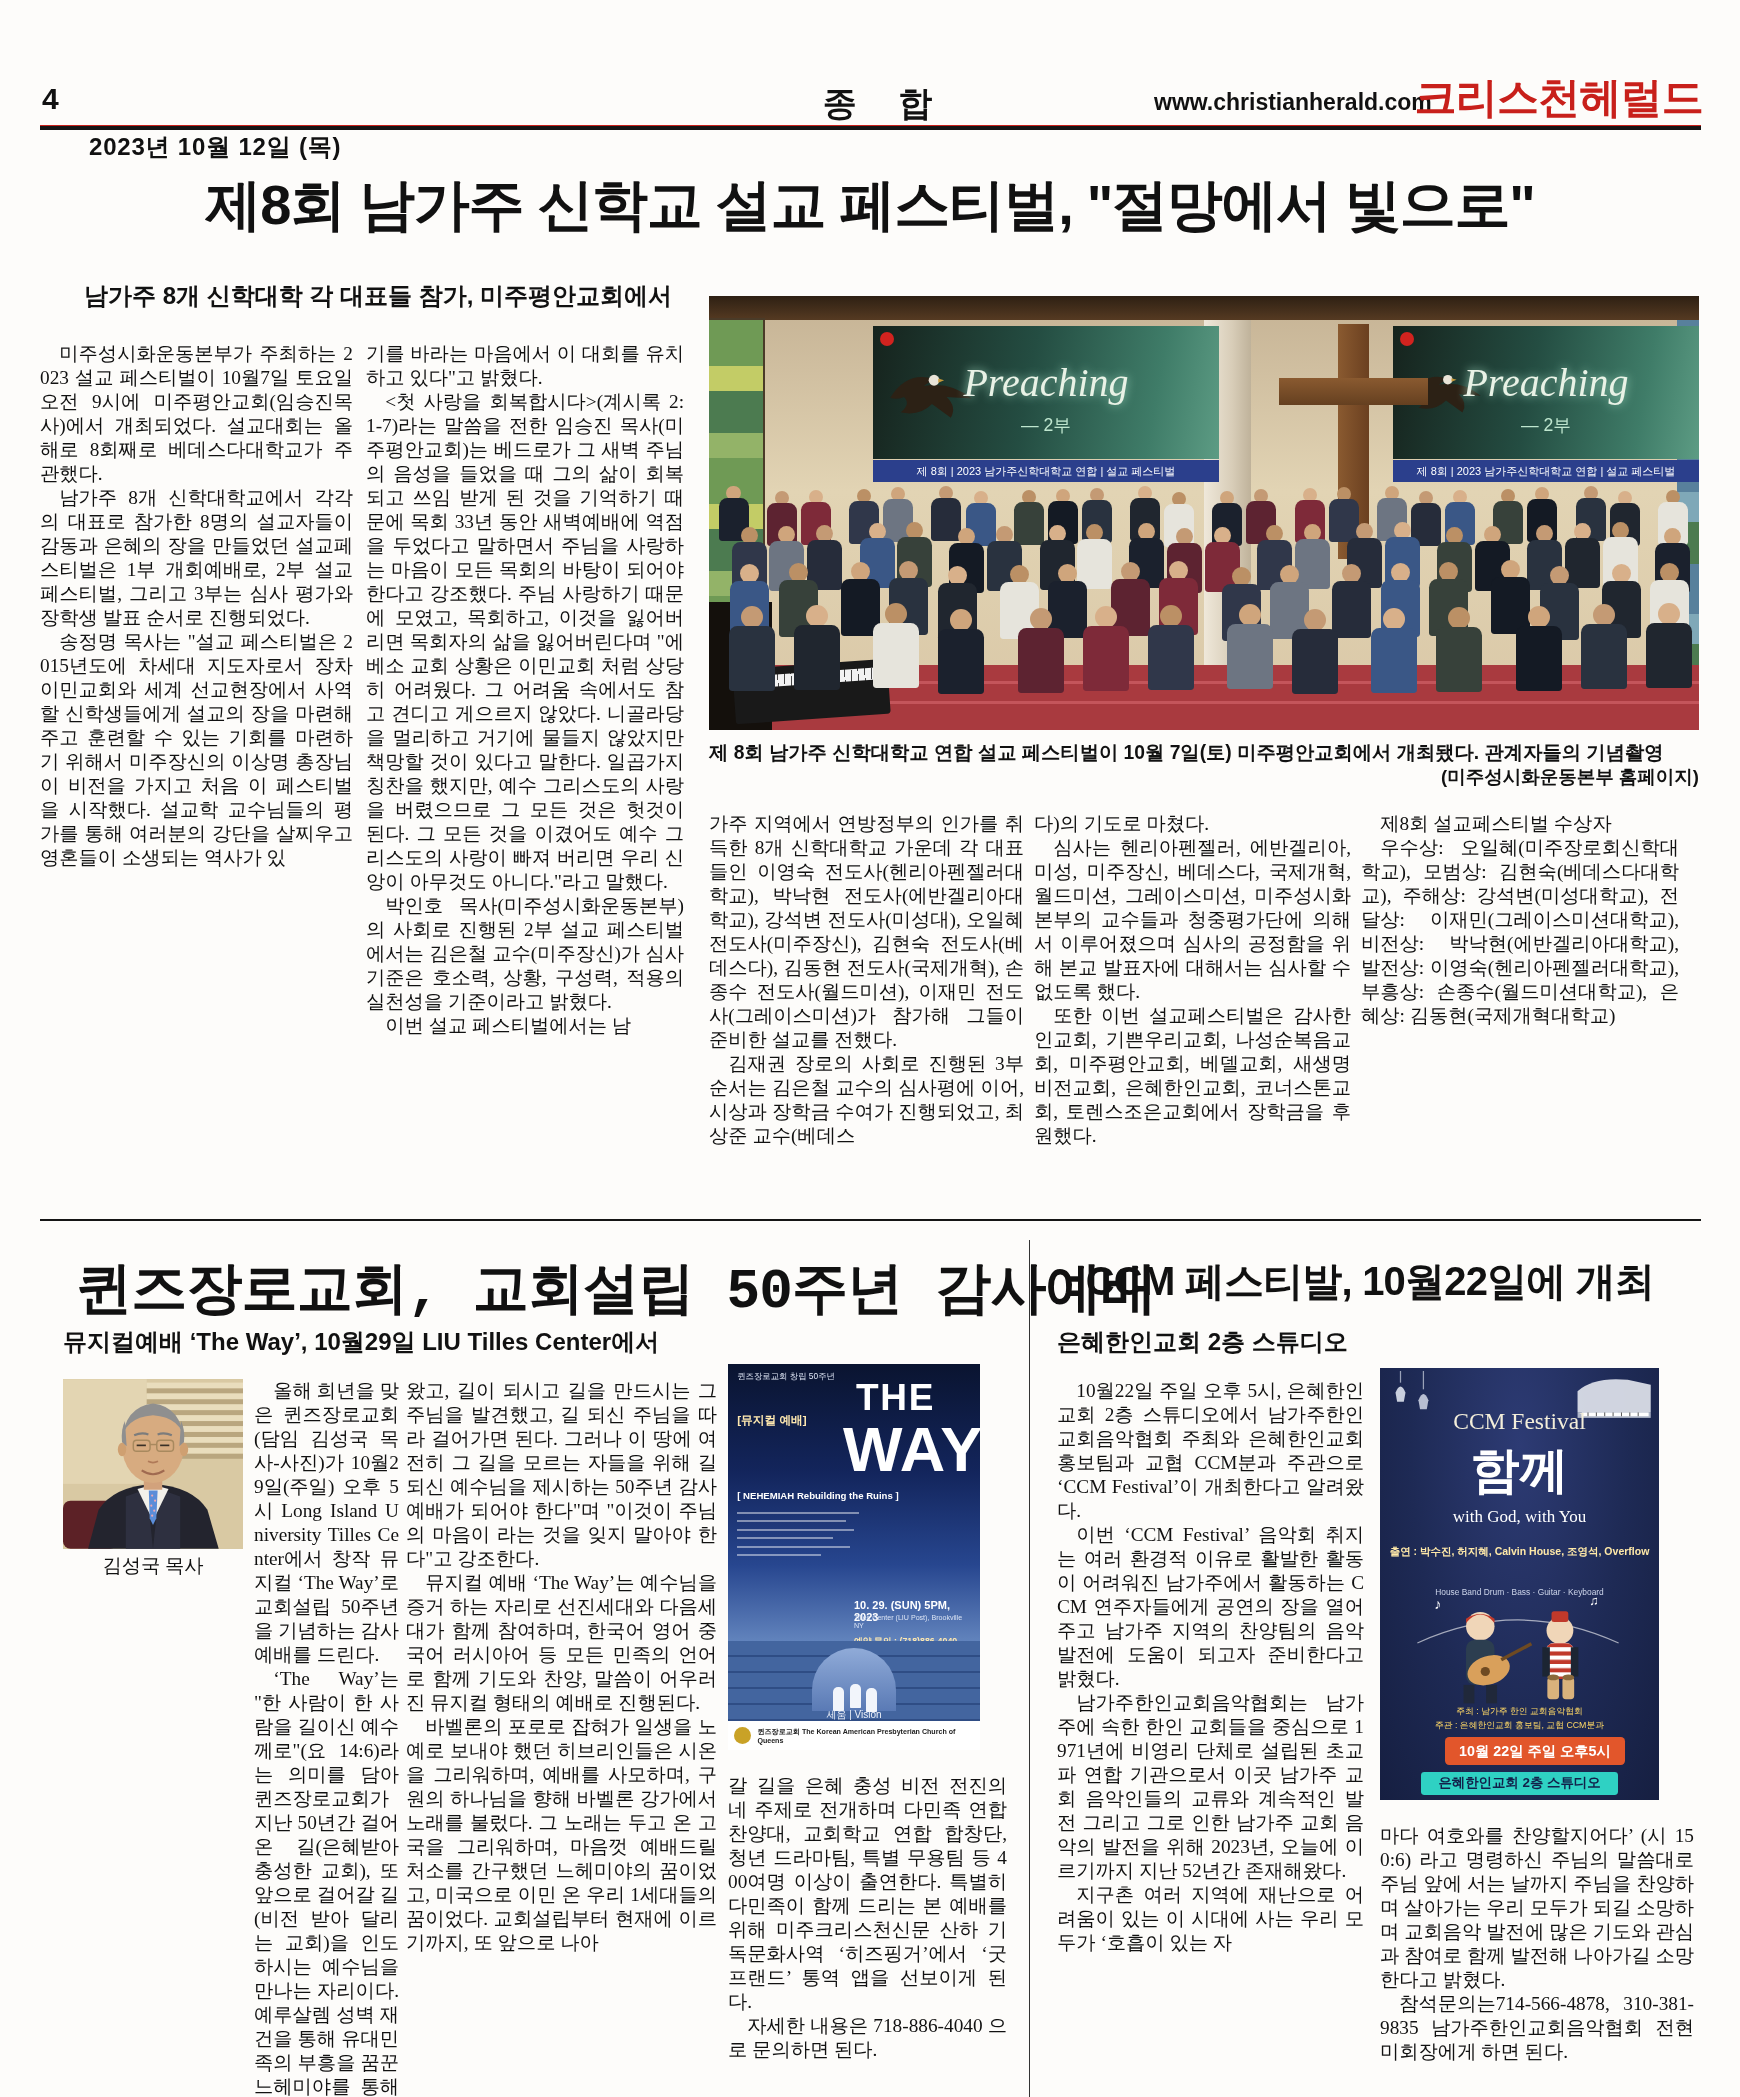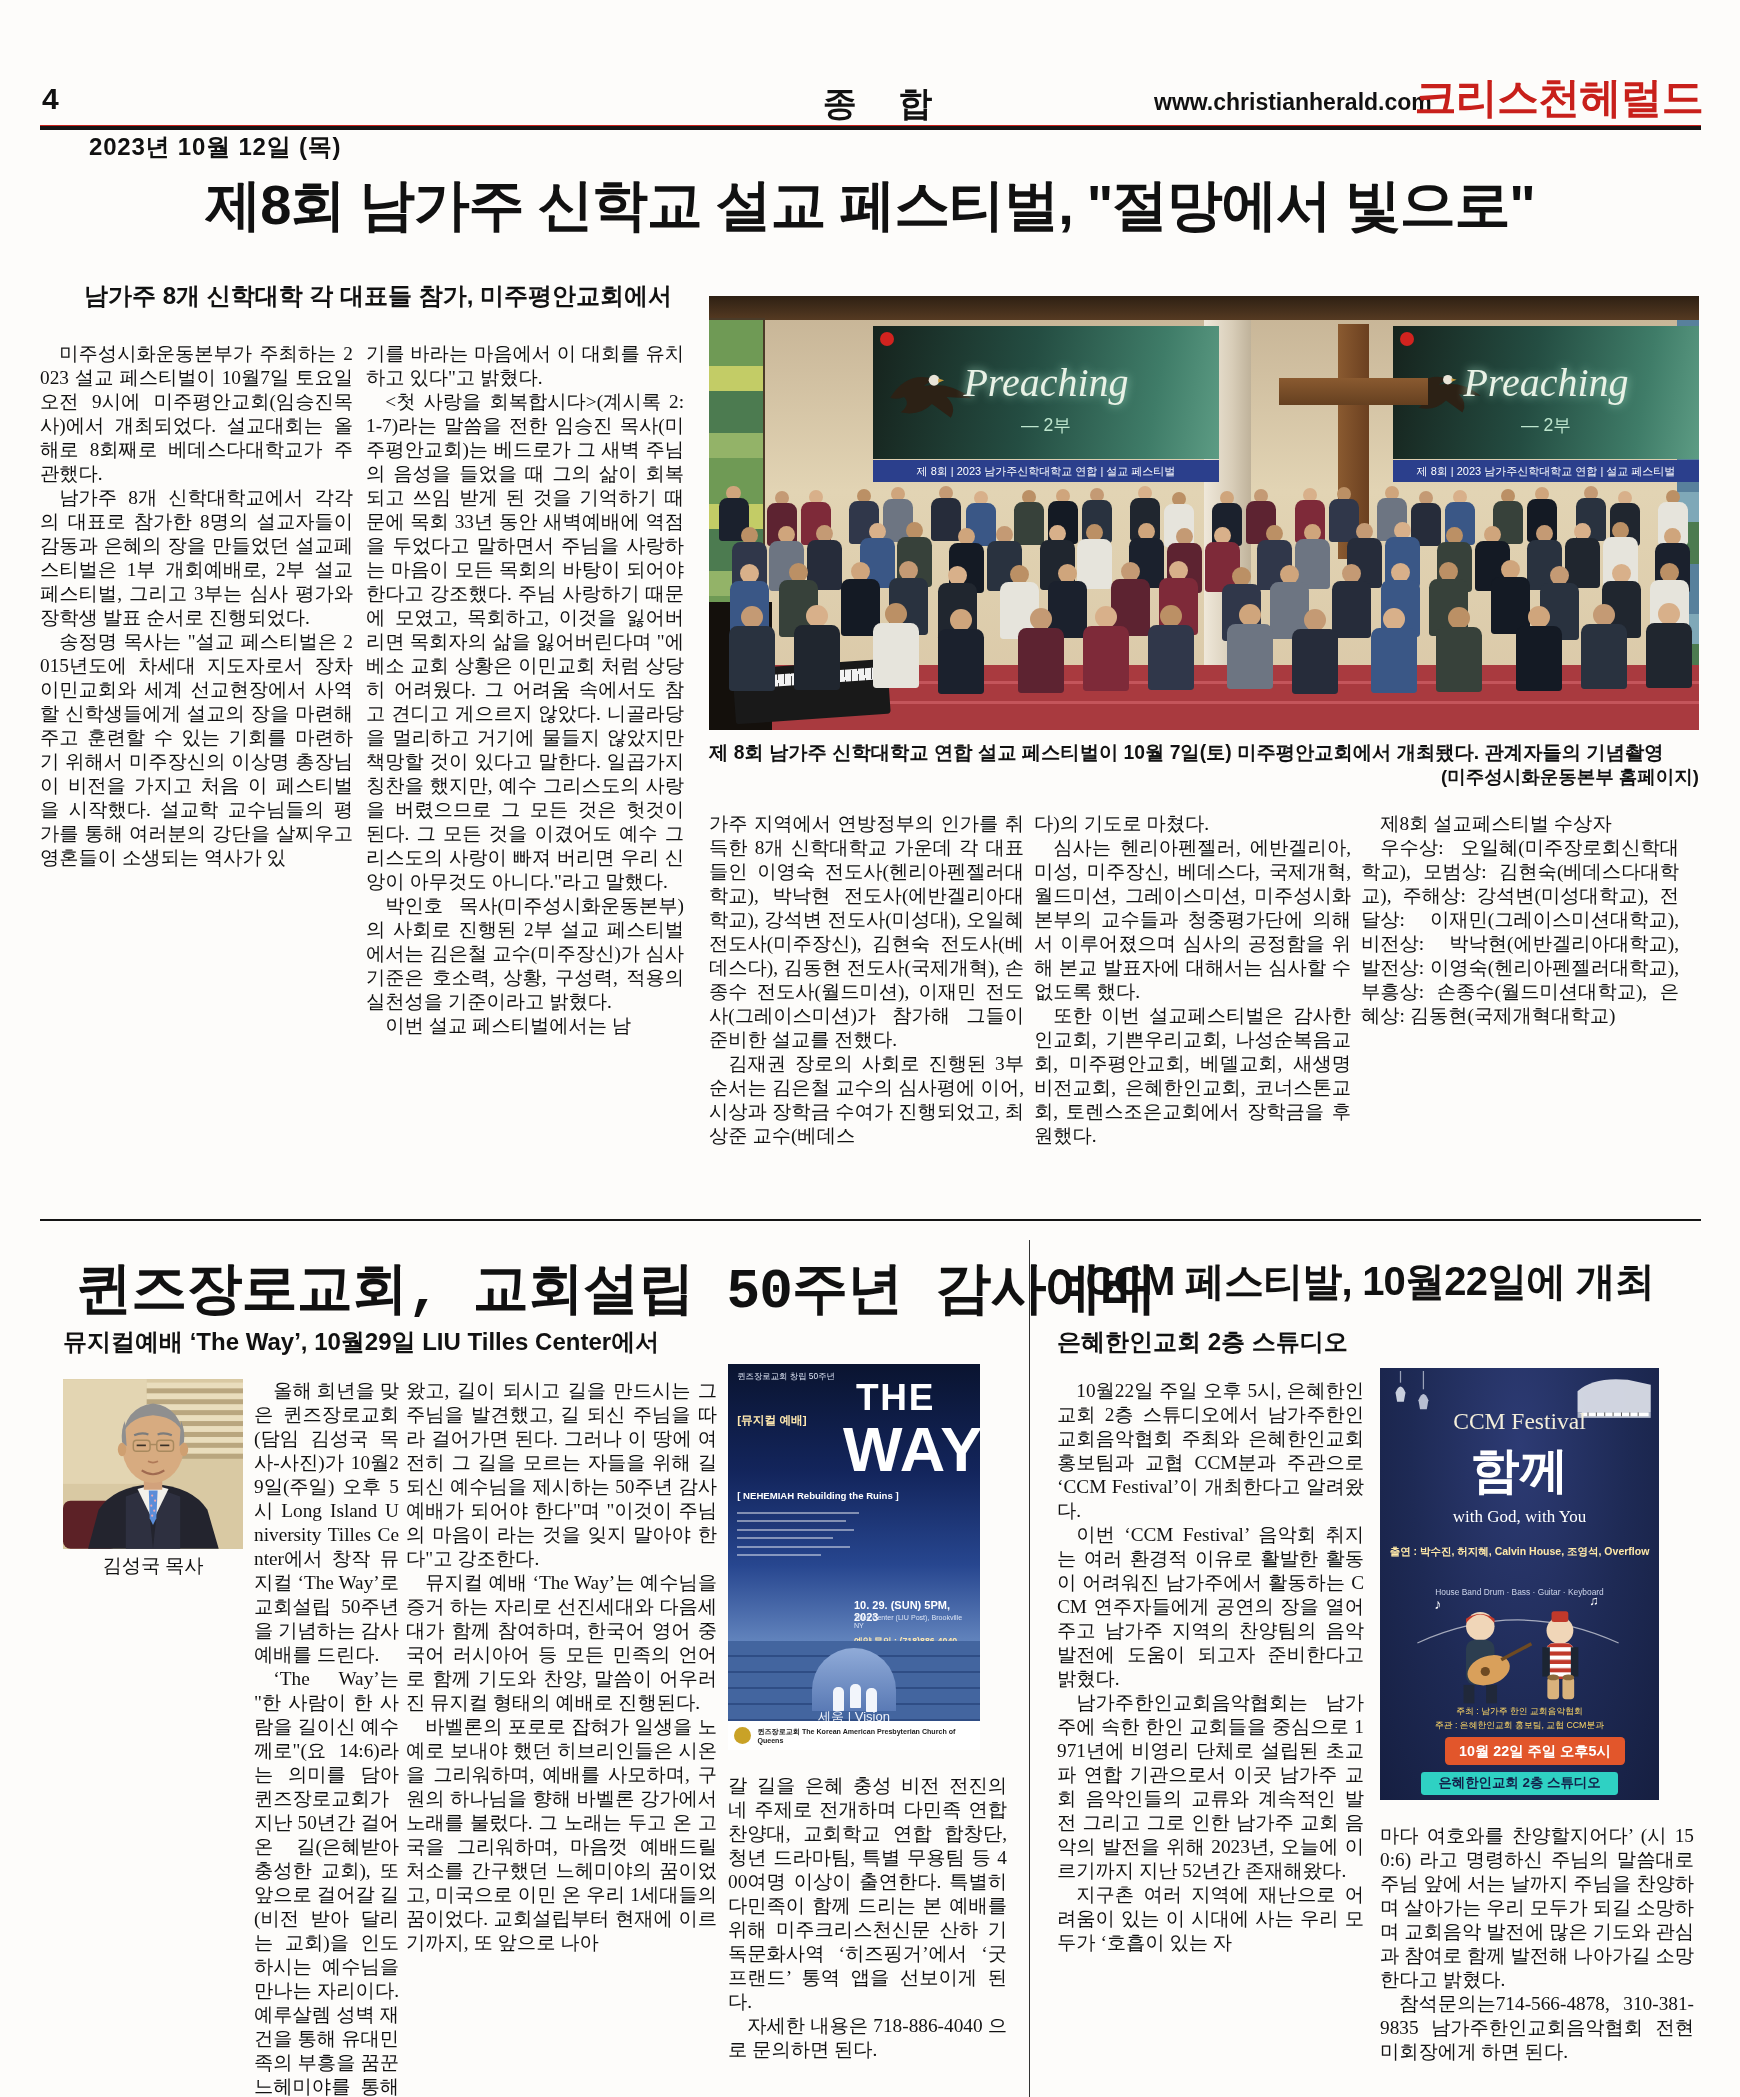--- a/index.html
+++ b/index.html
@@ -84,21 +84,21 @@
   .wp-way{position:absolute;left:115px;top:49px;font-family:"Liberation Sans",sans-serif;font-weight:900;font-size:63px;letter-spacing:0.8px;}
   .wp-sub{position:absolute;left:9.2px;top:126px;font-family:"Liberation Sans",sans-serif;font-weight:700;font-size:9.6px;color:#fff;}
   .wp-lines div{height:2.1px;background:rgba(255,255,255,.45);margin-bottom:6.3px;}
   .wp-date{position:absolute;left:126px;top:235px;width:117px;font-family:"Liberation Sans",sans-serif;font-weight:700;font-size:11px;color:#fff;}
   .wp-venue{position:absolute;left:126px;top:250px;width:117px;font-family:"Liberation Sans",sans-serif;font-size:7.1px;color:#dbe4f5;}
   .wp-contact{position:absolute;left:126px;top:272px;width:117px;font-family:"Liberation Sans",sans-serif;font-weight:700;font-size:8.8px;color:#ffe9b0;}
   .wp-wall{position:absolute;left:0;top:277px;width:252px;height:80px;
      background:repeating-linear-gradient(180deg,#43659f 0 14.3px,#2f4d85 14.3px 16px);}
   .wp-arch{position:absolute;left:84px;top:284px;width:84px;height:63px;border-radius:42px 42px 0 0;background:linear-gradient(180deg,#90abd8,#5a7ab5);}
   .wp-fig{position:absolute;width:11px;height:23.5px;background:#f2f5fb;border-radius:5px 5px 0.8px 0.8px;}
-  .wp-vision{position:absolute;left:0;top:344px;width:252px;text-align:center;font-family:"Liberation Sans",sans-serif;font-size:13px;color:#eef2fa;}
+  .wp-vision{position:absolute;left:0;top:344px;width:252px;text-align:center;font-family:"Liberation Sans",sans-serif;font-size:10px;color:#eef2fa;}
   .wp-footer{position:absolute;left:0;top:357px;width:252px;height:29px;background:#fff;color:#333;display:flex;align-items:center;gap:5.9px;padding-left:5.9px;box-sizing:border-box;}
   .wp-logo{width:17.6px;height:17.6px;border-radius:50%;background:#c9a227;flex:0 0 auto;}
   .wp-church{font-family:"Liberation Sans",sans-serif;font-size:7.1px;font-weight:700;color:#222;}
   
   .a3-headline{left:1066px;top:1254px;width:608px;text-align:center;font-family:"Liberation Sans",sans-serif;font-weight:900;font-size:40px;letter-spacing:-0.8px;white-space:nowrap;}
   .a3-subhead{left:1057px;top:1326px;font-family:"Liberation Sans",sans-serif;font-weight:900;font-size:24px;}
   .a3-col1{left:1057px;top:1379px;width:307px;height:745px;}
   .a3-col2{left:1380px;top:1824px;width:314px;height:300px;}
   
   .ccmposter{left:1380px;top:1368px;width:279px;height:432px;background:radial-gradient(ellipse at 50% 18%,#2d3b74 0%,#1e2a55 55%,#161f41 100%);color:#fff;overflow:hidden;}

